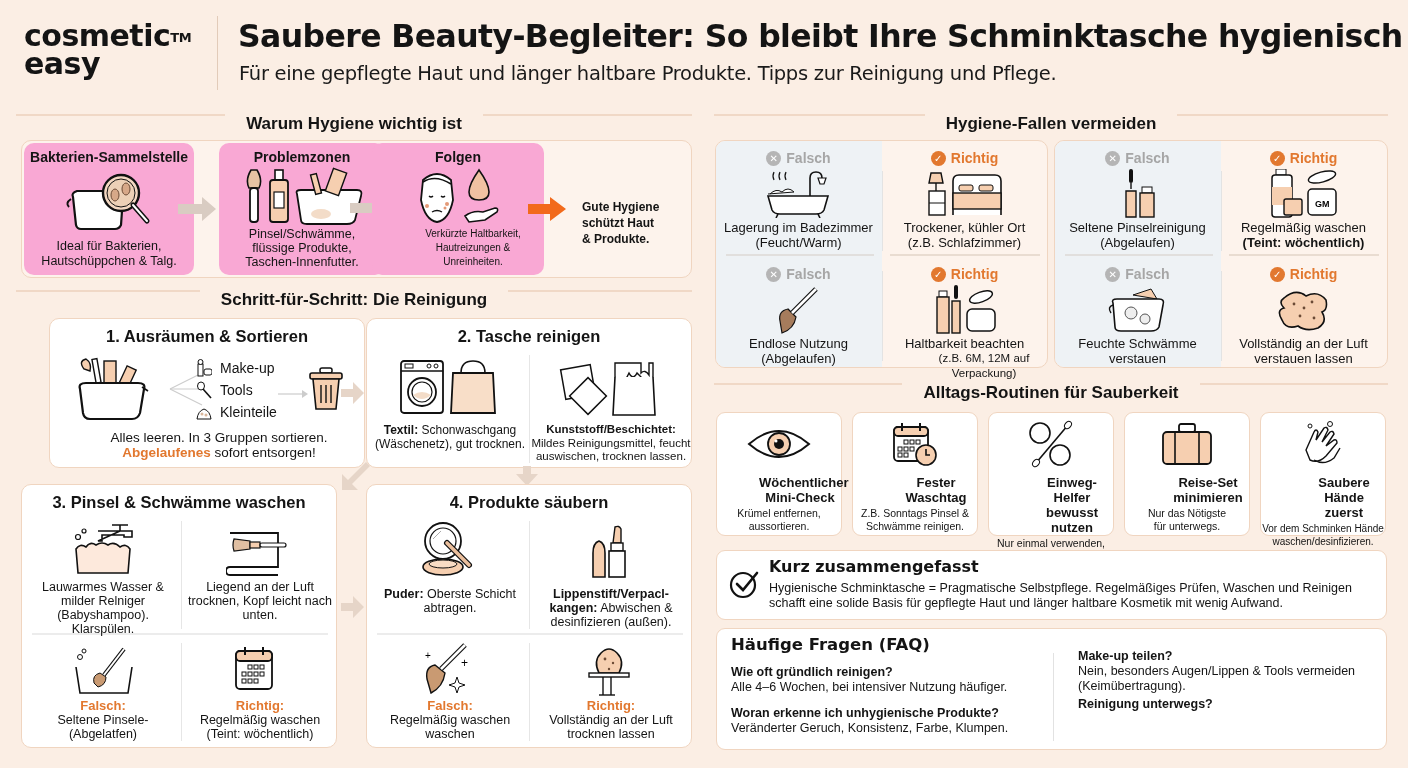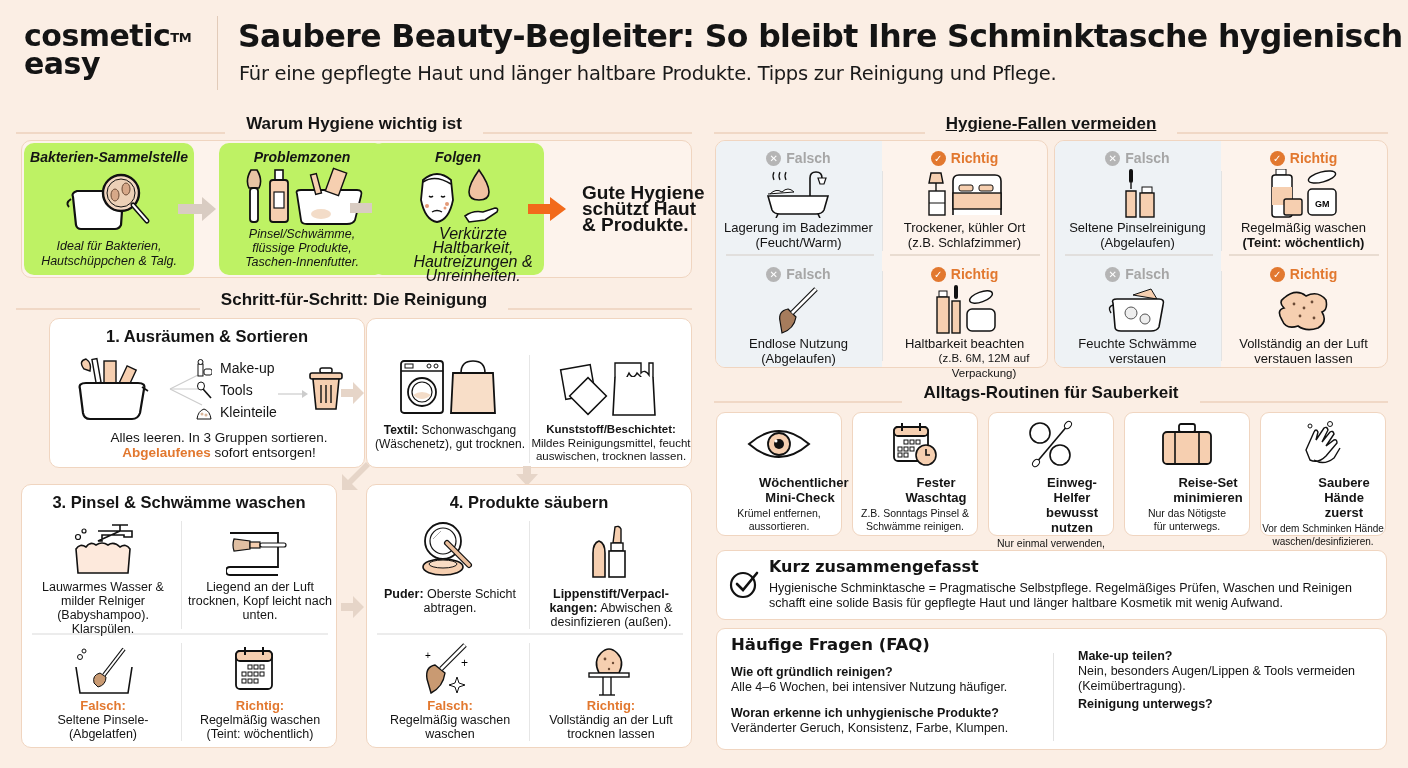--- a/index.html
+++ b/index.html
@@ -12,26 +12,26 @@
   }
   .abs { position: absolute; }
   
   .logo { left: 24px; top: 22px; font-family: "DejaVu Sans", sans-serif; font-weight: bold; font-size: 30px; line-height: 28px; letter-spacing: -0.5px; }
   .logo sup { font-size: 13px; vertical-align: top; position: relative; top: 2px; }
   .hdr-div { left: 217px; top: 16px; width: 1px; height: 74px; background: #e2cbb9; }
   .title { left: 238px; top: 18px; font-family: "DejaVu Sans", sans-serif; font-weight: bold; font-size: 31.5px; letter-spacing: -0.6px; white-space: nowrap; }
   .subtitle { left: 239px; top: 62px; font-family: "DejaVu Sans", sans-serif; font-size: 19.5px; white-space: nowrap; letter-spacing: -0.3px; color: #1a1a1a; }
 
   
-  .sec { display: flex; align-items: flex-end; gap: 21px; }
+  .sec { display: flex; align-items: flex-start; gap: 21px; }
   .sec .line { flex: 1; height: 2px; background: #f0d8c6; }
   .sec .lbl { font-weight: bold; font-size: 17px; white-space: nowrap; }
 
   .panel { background: #fdf3ec; border: 1.5px solid #f0d5c0; border-radius: 10px; }
-  .card { background: #bef264; border-radius: 10px; font-style: italic; }
+  .card { background: #f9a8d4; border-radius: 10px; }
   .center { text-align: center; }
   .small { font-size: 12.5px; line-height: 14px; }
   .b { font-weight: bold; }
   .orange { color: #e2782f; }
   .ic { display: flex; align-items: center; justify-content: center; }
   svg { display: block; }
 
   
   .why-card { top: 143px; height: 132px; padding-top: 6px; }
   .why-card h4 { font-size: 14px; text-align: center; font-weight: bold; }
@@ -132,32 +132,32 @@
       <path d="M20 16 Q32 8 48 18" fill="none" stroke="#111" stroke-width="1.6"></path>
       <path d="M26 30 Q28 32 30 30 M38 30 Q40 32 42 30" stroke="#111" stroke-width="1.4" fill="none"></path>
       <path d="M29 46 Q34 43 39 46" stroke="#111" stroke-width="1.4" fill="none"></path>
       <circle cx="24" cy="40" r="2" fill="#e49a78"></circle>
         <circle cx="44" cy="38" r="2" fill="#e49a78"></circle>
         <circle cx="42" cy="42" r="1.5" fill="#e49a78"></circle>
       <path d="M76 4 Q66 18 66 26 Q66 34 76 34 Q86 34 86 26 Q86 18 76 4 Z" fill="#f1c2a2" stroke="#111" stroke-width="1.6"></path>
       <path d="M62 50 Q70 44 80 46 L92 42 Q96 42 94 46 L82 54 L66 56 Z" fill="#fff" stroke="#111" stroke-width="1.6"></path>
     </svg>
   </div>
-  <div class="center" style="font-size:16px; line-height:14px;padding-left:30px;">
+  <div class="center" style="font-size:10px; line-height:14px;padding-left:30px;">
     <div>Verkürzte Haltbarkeit,</div>
     <div>Hautreizungen &amp;</div>
     <div>Unreinheiten.</div>
   </div>
 </div>
 <div class="abs" style="left:528px; top:197px;">
   <svg width="40" height="24">
       <polygon points="0,7 22,7 22,0 38,12 22,24 22,17 0,17" fill="#f26a1b"></polygon>
     </svg>
 </div>
-<div class="abs b" style="left:582px; top:185px; font-size:19px; line-height:16px;">
+<div class="abs b" style="left:582px; top:199px; font-size:12px; line-height:16px;">
   <div>Gute Hygiene</div>
   <div>schützt Haut</div>
   <div>&amp; Produkte.</div>
 </div>
 
 <div class="abs sec" style="left:16px; top:290px; width:676px;">
   <div class="line"></div>
     <div class="lbl">Schritt-für-Schritt: Die Reinigung</div>
     <div class="line"></div>
 </div>
@@ -235,20 +235,21 @@
     <div><span class="orange b">Abgelaufenes</span><span> sofort entsorgen!</span></div>
   </div>
 </div>
 <div class="abs" style="left:341px; top:382px;">
   <svg width="24" height="22">
       <polygon points="0,7 12,7 12,0 23,11 12,22 12,15 0,15" fill="#e6d5c8"></polygon>
     </svg>
 </div>
 
 <div class="abs step" style="left:366px; top:318px; width:326px; height:150px;">
+  <h3>2. Tasche reinigen</h3>
   <div class="vdiv" style="left:162px; top:36px; height:108px;"></div>
   <div class="abs" style="left:32px; top:40px;">
     <svg width="100" height="56" viewBox="0 0 100 56">
       <rect x="2" y="2" width="42" height="52" rx="3" fill="#fff" stroke="#111" stroke-width="1.8"></rect>
       <line x1="2" y1="12" x2="44" y2="12" stroke="#111" stroke-width="1.4"></line>
       <rect x="6" y="5" width="8" height="4" fill="#fff" stroke="#111"></rect>
         <circle cx="30" cy="7" r="2" fill="#fff" stroke="#111"></circle>
         <circle cx="37" cy="7" r="2" fill="#fff" stroke="#111"></circle>
       <circle cx="23" cy="33" r="14" fill="#fff" stroke="#111" stroke-width="1.8"></circle>
         <circle cx="23" cy="33" r="10" fill="#fff" stroke="#111" stroke-width="1.2"></circle>
@@ -404,21 +405,21 @@
   <div class="abs center" style="left:4px; width:158px; top:214px; font-size:12.5px; line-height:14px;">
     <div class="b orange" style="font-size:13px;">Falsch:</div>
     <div>Regelmäßig waschen waschen</div>
   </div>
   <div class="abs center" style="left:166px; width:156px; top:214px; font-size:12.5px; line-height:14px;">
     <div class="b orange" style="font-size:13px;">Richtig:</div>
     <div>Vollständig an der Luft trocknen lassen</div>
   </div>
 </div>
 
-<div class="abs sec" style="left:714px; top:114px; width:674px;text-decoration:underline;">
+<div class="abs sec" style="left:714px; top:114px; width:674px;">
   <div class="line"></div>
     <div class="lbl">Hygiene-Fallen vermeiden</div>
     <div class="line"></div>
 </div>
 
 <div class="abs panel" style="left:715px; top:140px; width:333px; height:228px; overflow:hidden;">
   <div class="abs" style="left:0; top:0; width:166px; height:228px; background:#eef2f5;"></div>
   <div class="vdiv" style="left:166px; top:30px; height:80px; background:#e3e3e3;"></div>
   <div class="vdiv" style="left:166px; top:130px; height:90px; background:#e3e3e3;"></div>
   <div class="hdiv" style="left:10px; width:148px; top:113px; background:#e1dfdd;"></div>

